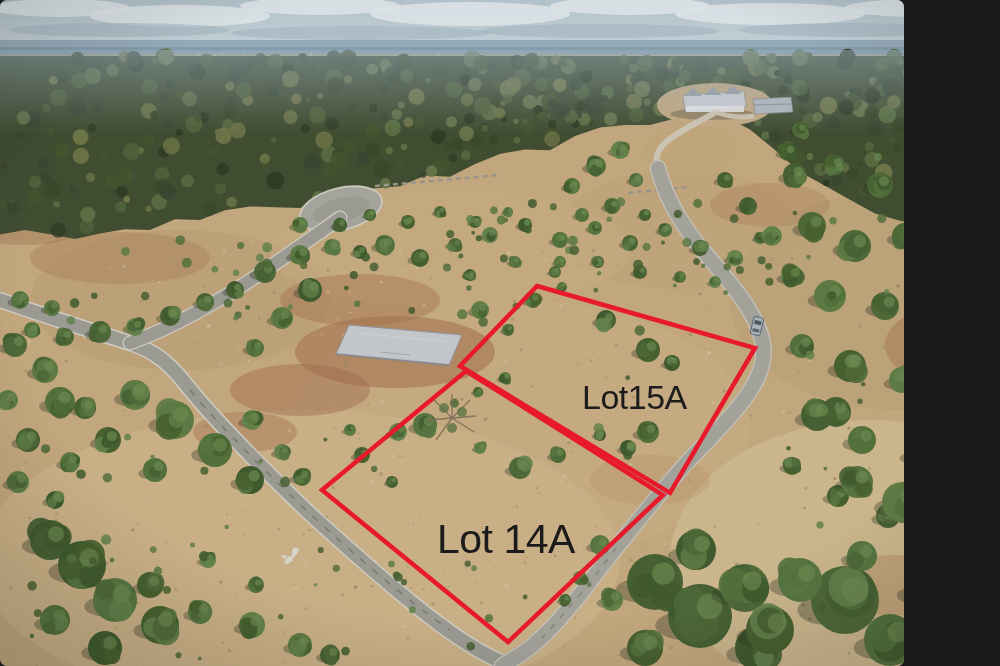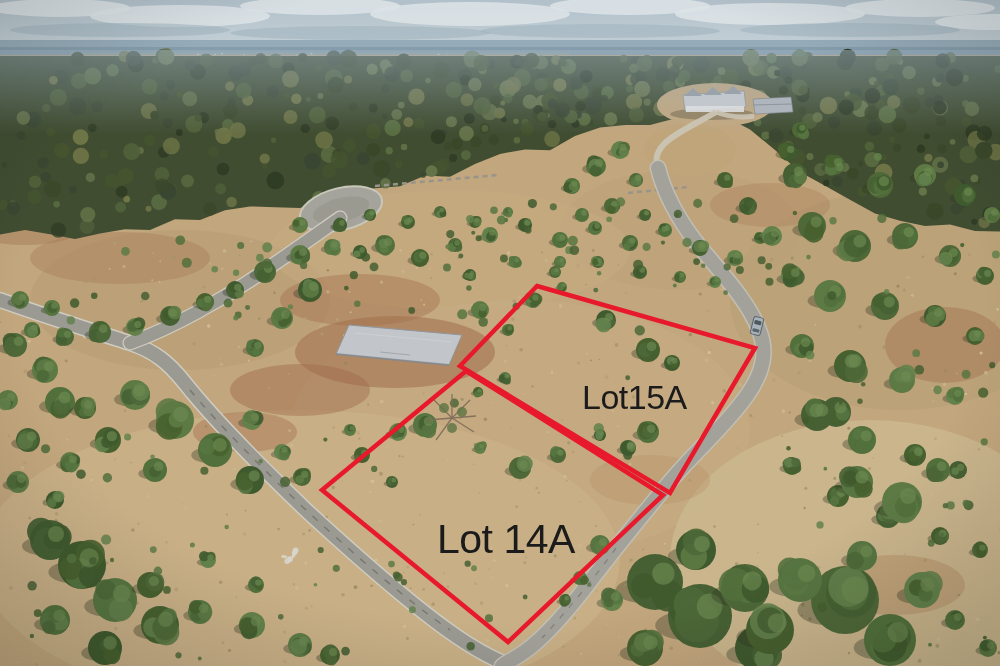--- a/index.html
+++ b/index.html
@@ -1,16 +1,16 @@
 <!DOCTYPE html>
 <html><head>
 <meta charset="utf-8">
 <style>
   html,body{margin:0;padding:0;background:#1a1a1a;}
-  .stage{width:1000px;height:666px;overflow:hidden;position:relative;}
+  .stage{width:904px;height:666px;overflow:hidden;position:relative;border-radius:7px;}
   svg{display:block;}
   .lot-line{fill:none;stroke-width:4.5;stroke-miterlimit:14;}
   .lot-label{font-family:"Liberation Sans", sans-serif;font-weight:400;letter-spacing:-0.5px;}
 </style>
 </head>
 <body>
 
 <div class="stage">
 <svg id="scene" width="1000" height="666" viewBox="0 0 1000 666" preserveAspectRatio="none" xmlns="http://www.w3.org/2000/svg">
   <defs>

